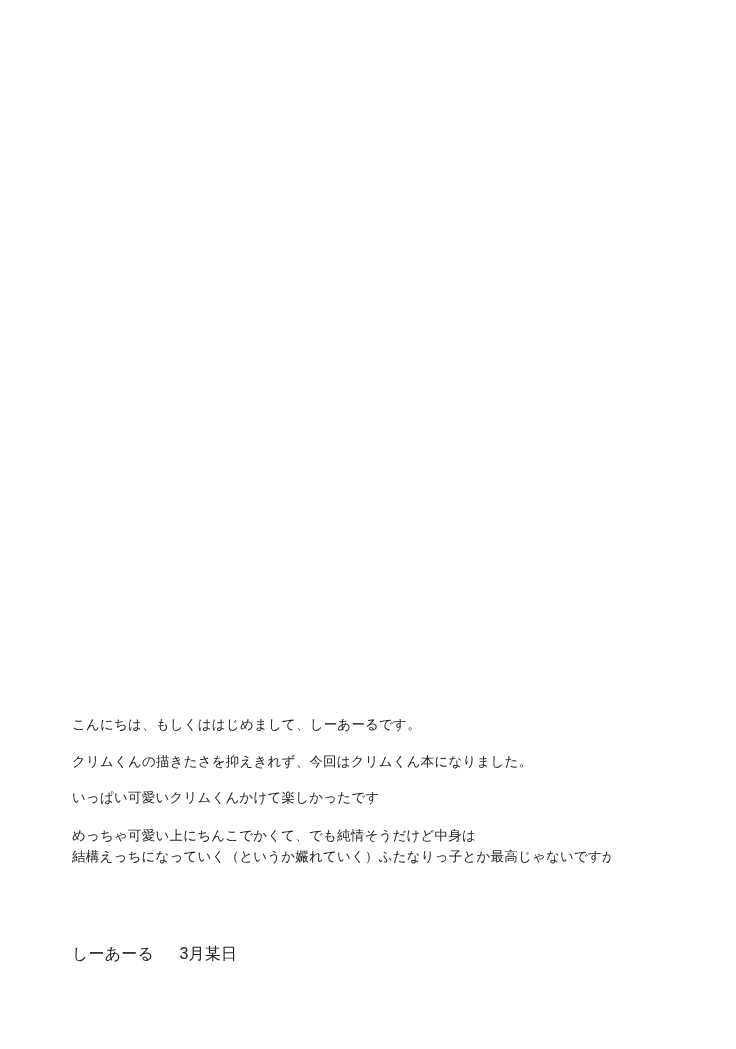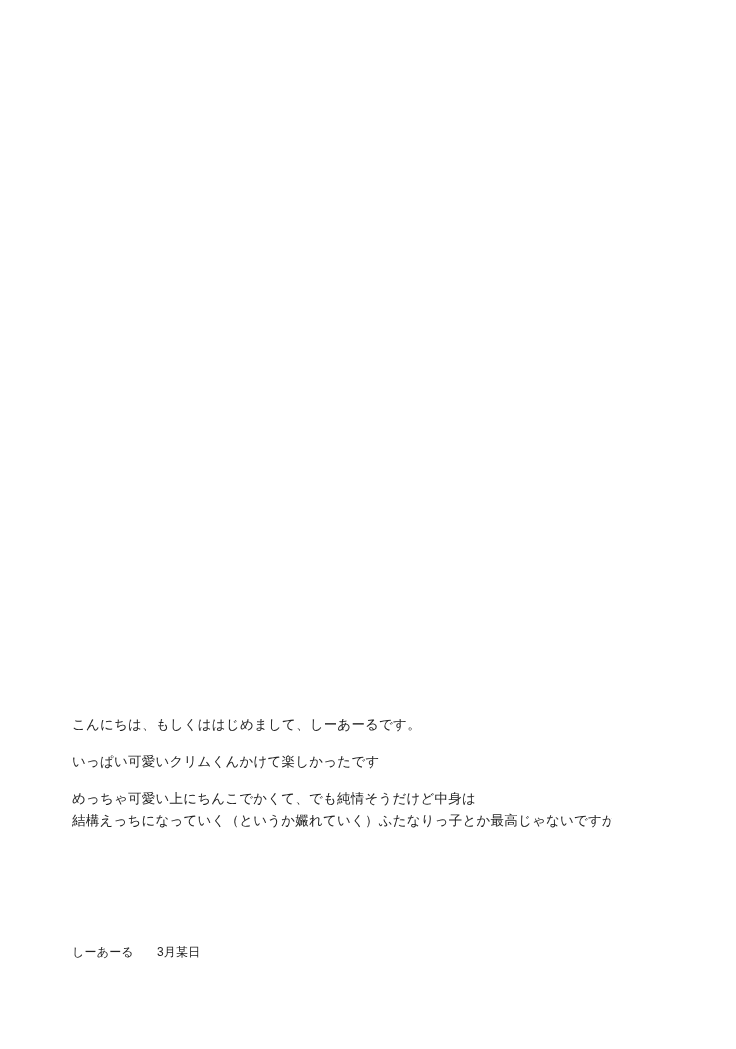--- a/index.html
+++ b/index.html
@@ -30,36 +30,37 @@
     white-space: pre-wrap;
     color: #232323;
   }
   .para.block-lines {
     line-height: 1.6;
   }
   .signature {
     position: absolute;
     left: 72px;
     top: 944px;
-    font-size: 12px;
+    font-size: 16px;
     letter-spacing: 0.2px;
     color: #232323;
   }
   .sig-sep {
     display: inline-block;
     width: 16px;
   }
 </style>
 </head>
 <body>
 
 <div class="page">
 
   <div class="afterword">
     <p class="para">こんにちは、もしくははじめまして、しーあーるです。</p>
+    <p class="para">クリムくんの描きたさを抑えきれず、今回はクリムくん本になりました。</p>
     <p class="para">いっぱい可愛いクリムくんかけて楽しかったです</p>
     <p class="para block-lines">めっちゃ可愛い上にちんこでかくて、でも純情そうだけど中身は
 結構えっちになっていく（というか孍れていく）ふたなりっ子とか最高じゃないですか…</p>
   </div>
 
   <div class="signature">
     <span>しーあーる</span>
     <span class="sig-sep"></span>
     <span>3月某日</span>
   </div>

